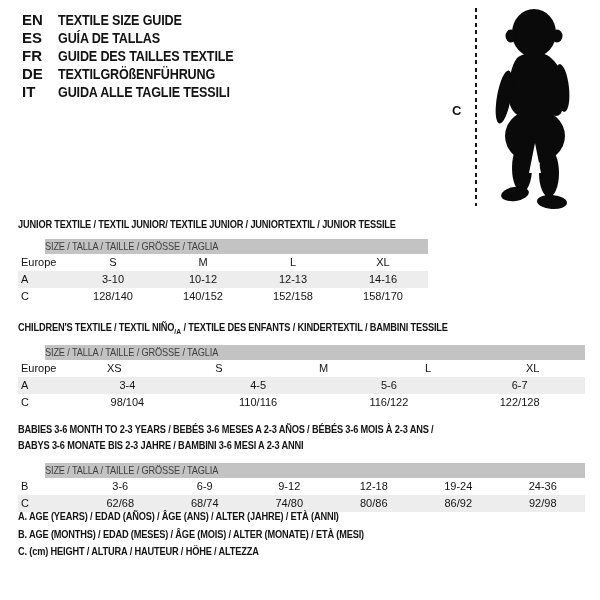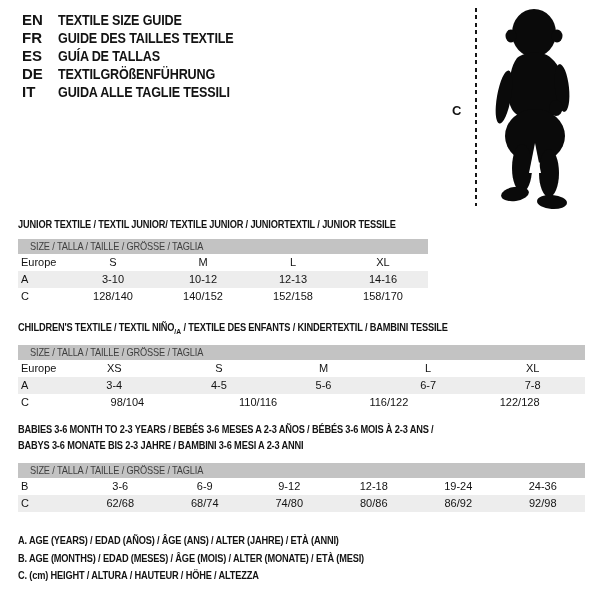--- a/index.html
+++ b/index.html
@@ -18,47 +18,47 @@
   
   .measure-line{left:475px;top:8px;width:2px;height:198px;
     background:repeating-linear-gradient(to bottom,#161616 0 4px,transparent 4px 7.5px);}
   .measure-label{left:452px;top:103px;font-weight:bold;font-size:13px;}
 
   
   .sec-title{font-weight:bold;font-size:11px;line-height:16px;}
   .sub{font-size:8px;position:relative;top:2.5px;letter-spacing:0;}
 
   .size-table{font-size:11px;}
-  .size-bar{height:15px;line-height:15px;background:var(--bar,#c3c3c3);color:#3f3f3f;padding-left:12px;}
+  .size-bar{height:15px;line-height:15px;background:var(--bar,#c3c3c3);color:#3f3f3f;padding-left:0;margin-left:27px;}
   .t-row{display:flex;height:17px;line-height:17px;}
   .t-row.shade{background:var(--shade,#ededed);}
   .t-label{padding-left:3px;}
   .junior .t-label{width:47px;}
   .children .t-label{width:41px;}
   .babies .t-label{width:57px;}
   .t-cell{flex:1;text-align:center;}
 
-  .notes{left:18px;top:532px;}
+  .notes{left:18px;top:508px;}
   .note{height:17.6px;line-height:17.6px;font-weight:bold;font-size:11px;}
 </style>
 </head>
 <body>
 
 <div class="abs langs">
   <div class="lang-row">
     <span class="l-code">EN</span>
     <span class="cond">TEXTILE SIZE GUIDE</span>
   </div>
   <div class="lang-row">
+    <span class="l-code">ES</span>
+    <span class="cond">GUÍA DE TALLAS</span>
+  </div>
+  <div class="lang-row">
     <span class="l-code">FR</span>
     <span class="cond">GUIDE DES TAILLES TEXTILE</span>
-  </div>
-  <div class="lang-row">
-    <span class="l-code">ES</span>
-    <span class="cond">GUÍA DE TALLAS</span>
   </div>
   <div class="lang-row">
     <span class="l-code">DE</span>
     <span class="cond">TEXTILGRÖßENFÜHRUNG</span>
   </div>
   <div class="lang-row">
     <span class="l-code">IT</span>
     <span class="cond">GUIDA ALLE TAGLIE TESSILI</span>
   </div>
 </div>
@@ -127,21 +127,20 @@
     <div class="t-cell">M</div>
     <div class="t-cell">L</div>
     <div class="t-cell">XL</div>
   </div>
   <div class="t-row shade">
     <div class="t-label">A</div>
     <div class="t-cell">3-4</div>
     <div class="t-cell">4-5</div>
     <div class="t-cell">5-6</div>
     <div class="t-cell">6-7</div>
-    <div class="t-cell">7-8</div>
   </div>
   <div class="t-row">
     <div class="t-label">C</div>
     <div class="t-cell">98/104</div>
     <div class="t-cell">110/116</div>
     <div class="t-cell">116/122</div>
     <div class="t-cell">122/128</div>
   </div>
 </div>
 

